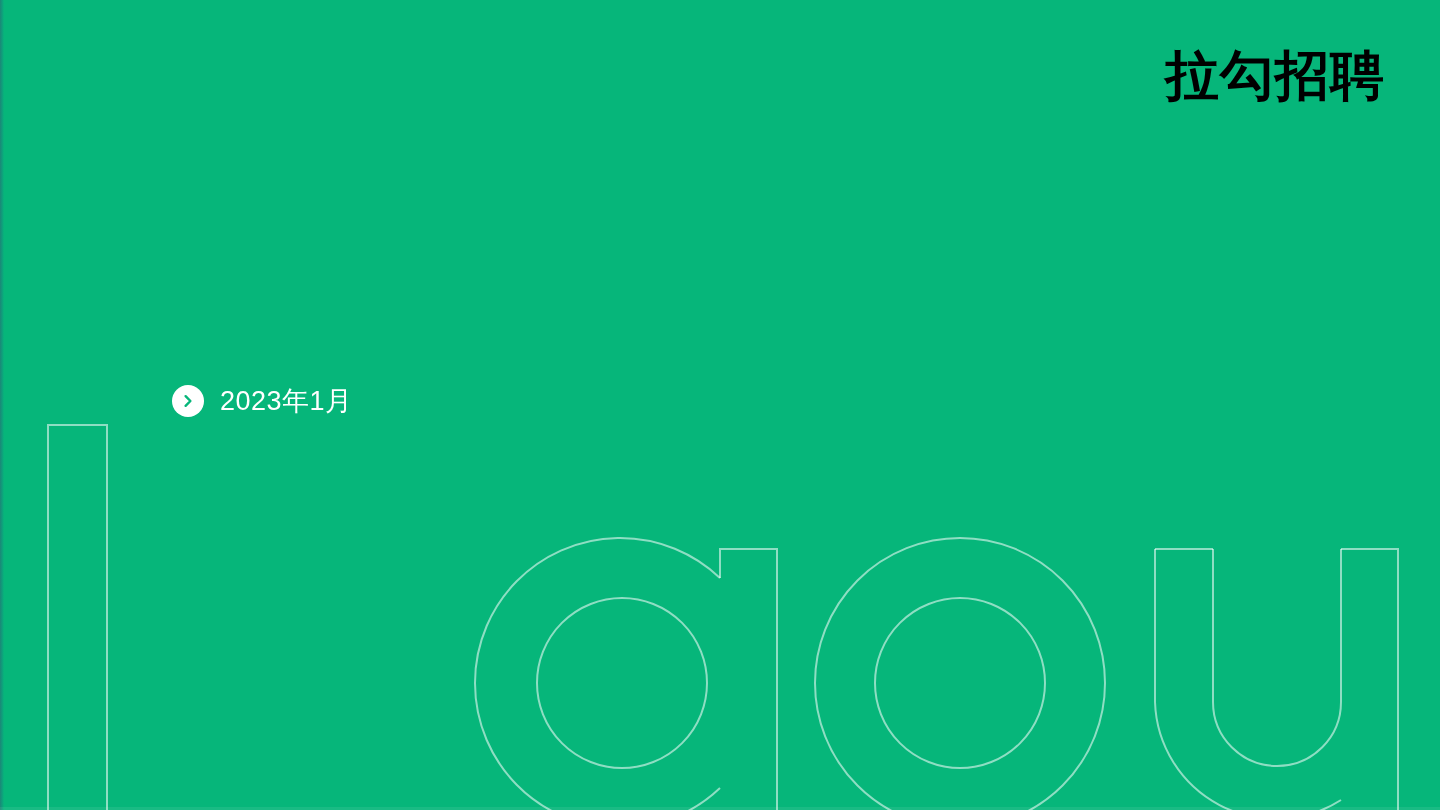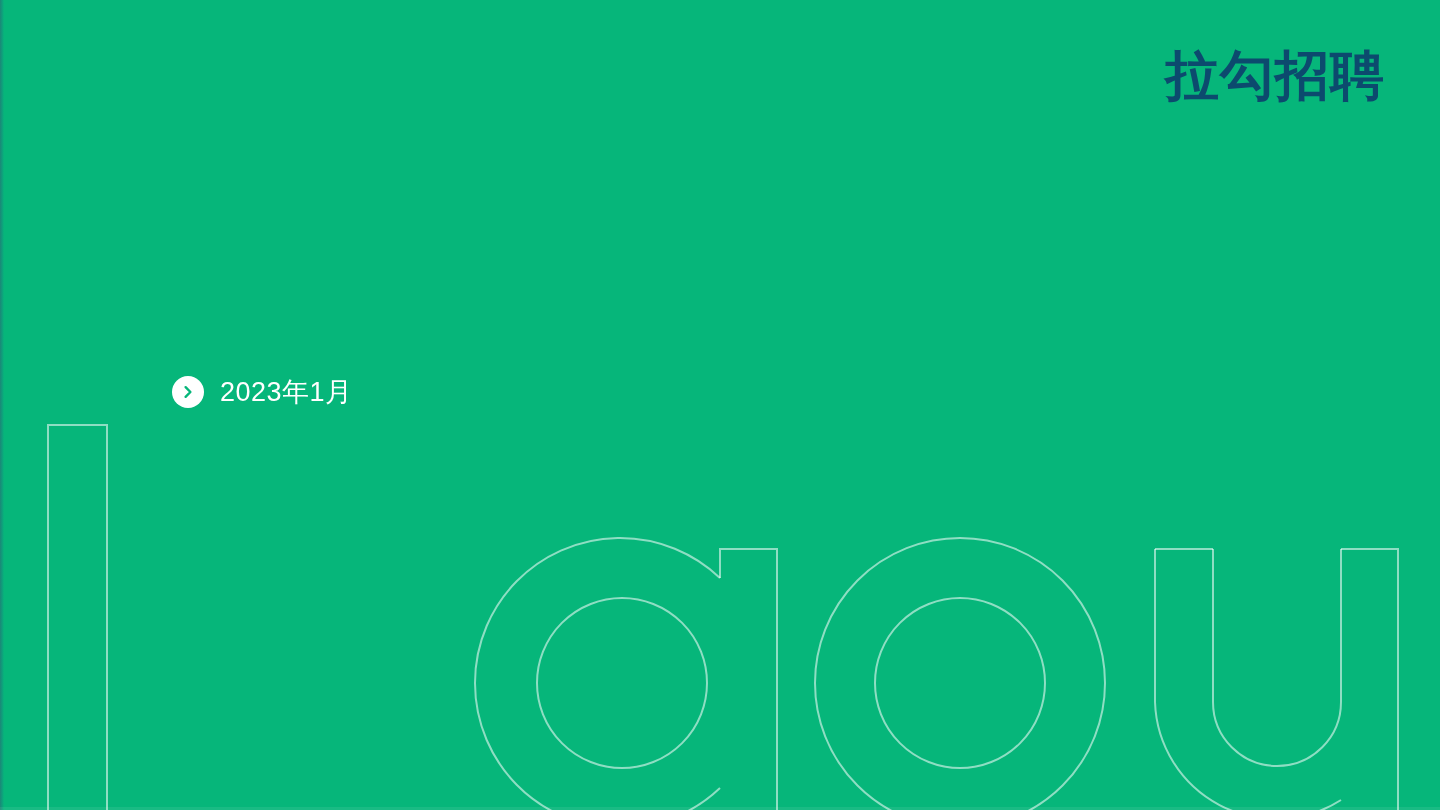--- a/index.html
+++ b/index.html
@@ -43,21 +43,21 @@
     height: 810px;
     pointer-events: none;
   }
   .watermark svg { display: block; }
 
   
   .brand-logo {
     position: absolute;
     right: 55px;
     top: 48px;
-    color: #0c4a6e;
+    color: #000000;
     font-size: 54px;
     line-height: 1;
     font-weight: 700;
     letter-spacing: 1px;
     white-space: nowrap;
   }
 
   
   .headline {
     position: absolute;
@@ -69,21 +69,21 @@
     line-height: 1.33;
     letter-spacing: 1px;
     white-space: nowrap;
   }
   .headline .line { display: block; }
 
   
   .date-row {
     position: absolute;
     left: 172px;
-    top: 376px;
+    top: 385px;
     display: flex;
     align-items: center;
     gap: 16px;
     text-align: right;
   }
   .date-badge {
     width: 32px;
     height: 32px;
     border-radius: 50%;
     background: #ffffff;

